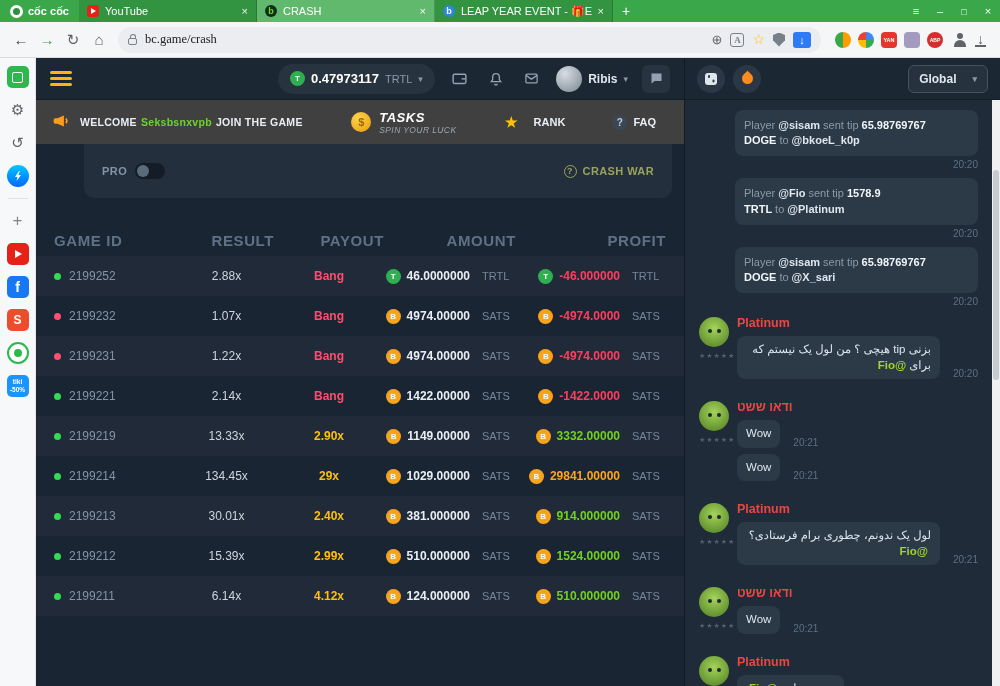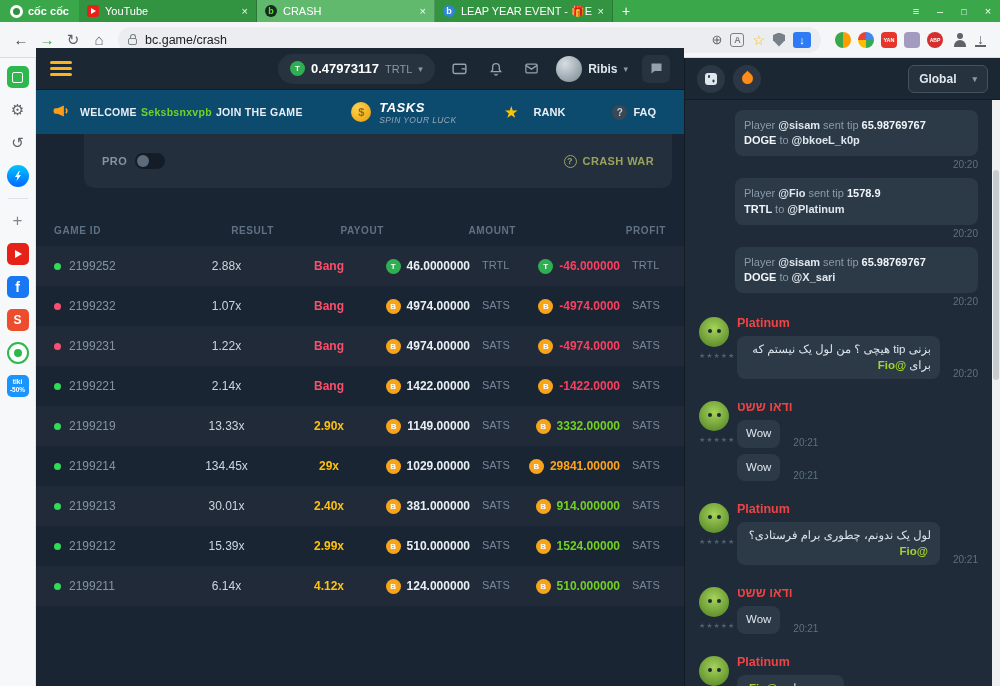--- a/index.html
+++ b/index.html
@@ -33,21 +33,21 @@
   .wc.max::after{content:"□";font-size:9px;}
   .wc.cls::after{content:"×";}
 
   
   .navbar{position:absolute;top:22px;left:0;right:0;height:36px;background:#f5f6f7;border-bottom:1px solid #d9dce0;display:flex;align-items:center;padding:0 8px;color:#5f6368;}
   .nbtn{width:26px;height:26px;border-radius:50%;display:flex;align-items:center;justify-content:center;font-size:15px;flex:none;}
   .nbtn.back{color:#3c4043;}.nbtn.back::after{content:"←";}
   .nbtn.fwd{color:#43a047;}.nbtn.fwd::after{content:"→";}
   .nbtn.rel::after{content:"↻";}
   .nbtn.home::after{content:"⌂";}
-  .addr{flex:1;height:26px;background:#ebedf0;border-radius:13px;display:flex;align-items:center;gap:8px;padding:0 10px;margin:0 6px;}
+  .addr{flex:1;height:26px;background:#ebedf0;border-radius:13px;display:flex;align-items:center;gap:8px;padding:0 10px;margin:0 6px;font-family:Liberation Serif, serif;}
   .lock{width:9px;height:7px;border:1.5px solid #7a8187;border-radius:2px;position:relative;margin-top:4px;flex:none;}
   .lock::before{content:"";position:absolute;top:-5px;left:1px;width:4px;height:4px;border:1.5px solid #7a8187;border-bottom:none;border-radius:3px 3px 0 0;}
   .url{font-size:12.5px;color:#202124;flex:1;}
   .aico{font-size:13px;color:#5f6368;flex:none;}
   .aico.zoom::after{content:"⊕";}
   .aico.star::after{content:"☆";font-size:14px;}
   .trns{width:14px;height:14px;border:1.5px solid #7a8187;border-radius:3px;color:#7a8187;font-size:9px;font-weight:700;display:flex;align-items:center;justify-content:center;flex:none;}
   .trns::after{content:"A";}
   .shieldico{width:12px;height:14px;background:#778089;clip-path:polygon(50% 0,100% 18%,100% 55%,50% 100%,0 55%,0 18%);flex:none;}
   .dlbadge{width:18px;height:16px;border-radius:3px;background:#2f7bf5;color:#fff;font-size:11px;display:flex;align-items:center;justify-content:center;flex:none;}
@@ -77,39 +77,39 @@
   .sep{width:20px;height:1px;background:#dfe3e7;flex:none;}
   .si-yt{background:#e62117;}
   .si-yt::after{content:"";border-left:7px solid #fff;border-top:4px solid transparent;border-bottom:4px solid transparent;margin-left:2px;}
   .si-fb{background:#1877f2;color:#fff;font-weight:700;font-size:14px;}.si-fb::after{content:"f";}
   .si-shp{background:#ee4d2d;color:#fff;font-weight:700;font-size:12px;}.si-shp::after{content:"S";}
   .si-cc{border-radius:50%;background:#fff;border:2px solid #2db84d;position:relative;}
   .si-cc::after{content:"";width:8px;height:8px;border-radius:50%;background:#2db84d;}
   .si-tiki{background:#1a94ff;color:#fff;flex-direction:column;font-size:6.5px;font-weight:700;line-height:1.2;display:flex;}
 
   
-  .site{position:absolute;top:48px;left:36px;width:648px;bottom:0;background:#1a2533;overflow:hidden;color:#dfe7ee;}
+  .site{position:absolute;top:58px;left:36px;width:648px;bottom:0;background:#1a2533;overflow:hidden;color:#dfe7ee;}
   .sheader{height:42px;background:#1c2734;display:flex;align-items:center;padding:0 14px;border-bottom:1px solid rgba(0,0,0,.28);}
   .burger{width:22px;height:15px;display:flex;flex-direction:column;justify-content:space-between;flex:none;}
   .burger i{height:3px;background:#ffb31a;border-radius:2px;}
   .balance{margin-left:206px;height:30px;background:#27333f;border-radius:16px;display:flex;align-items:center;gap:6px;padding:0 12px;flex:none;}
   .coin{width:15px;height:15px;border-radius:50%;flex:none;display:flex;align-items:center;justify-content:center;font-size:8px;font-weight:700;color:#fff;}
   .coin.trtl{background:#2fae52;}.coin.trtl::after{content:"T";}
   .coin.sats{background:#f7a41b;}.coin.sats::after{content:"B";}
   .bval{font-size:13px;font-weight:700;color:#fff;}
   .bcur{font-size:11px;color:#8a99a8;}
   .caret{font-size:9px;color:#8a99a8;}.caret::after{content:"▾";}
   .hicons{display:flex;gap:10px;margin-left:12px;align-items:center;}
   .hbtn{width:26px;height:26px;display:flex;align-items:center;justify-content:center;}
   .profile{margin-left:auto;display:flex;align-items:center;gap:6px;}
   .avatar-sm{width:26px;height:26px;border-radius:50%;background:radial-gradient(circle at 35% 30%,#d7dee4,#79858f);flex:none;}
   .uname{font-size:12px;color:#dfe7ee;font-weight:700;}
   .chatbtn{width:28px;height:28px;border-radius:6px;background:#27333f;margin-left:14px;display:flex;align-items:center;justify-content:center;flex:none;}
 
-  .banner{height:44px;background:#0c4a6e;display:flex;align-items:center;padding:0 16px;gap:9px;}
+  .banner{height:44px;background:#404040;display:flex;align-items:center;padding:0 16px;gap:9px;}
   .wel{font-size:10.5px;font-weight:700;color:#e9eef3;letter-spacing:.3px;white-space:nowrap;}
   .wel .nm{color:#6fd428;margin:0 4px;}
   .tasks{margin-left:auto;display:flex;align-items:center;gap:8px;}
   .gcoin{width:20px;height:20px;border-radius:50%;background:radial-gradient(circle at 35% 30%,#ffd34d,#e69c08);display:flex;align-items:center;justify-content:center;color:#9a6b00;font-size:11px;font-weight:700;flex:none;}
   .gcoin::after{content:"$";}
   .tcol{display:flex;flex-direction:column;}
   .t1{font-size:13px;font-style:italic;font-weight:700;color:#fff;letter-spacing:.5px;}
   .t2{font-size:8.5px;font-style:italic;color:#98a6b3;letter-spacing:.4px;}
   .rank{margin-left:auto;display:flex;align-items:center;gap:16px;font-size:11px;font-weight:700;color:#e9eef3;}
   .star{color:#ffc108;font-size:14px;}.star::after{content:"★";}
@@ -126,33 +126,33 @@
   .qcirc::after{content:"?";}
 
   .tabs{margin-top:44px;display:flex;justify-content:center;gap:48px;}
   .tabi{font-size:12px;font-weight:700;color:#76879a;letter-spacing:.4px;position:relative;padding-bottom:10px;}
   .tabi.active{color:#fff;}
   .tabi.active::after{content:"";position:absolute;left:0;right:0;bottom:0;height:3px;border-radius:2px;background:#ffc108;}
   .tabi.hist{font-weight:400;}
 
   .table{margin-top:26px;}
   .thead,.trow{display:grid;grid-template-columns:125px 95px 110px 1fr 150px;align-items:center;padding:0 18px;}
-  .thead{height:32px;font-size:10px;color:#5f7184;letter-spacing:.6px;font-weight:700;}
+  .thead{height:32px;font-size:15px;color:#5f7184;letter-spacing:.6px;font-weight:700;}
   .thead .h2,.thead .h3{text-align:right;}
   .thead .h4,.thead .h5{text-align:right;}
   .trow{height:40px;font-size:12px;}
   .tbody .trow:nth-child(odd){background:rgba(255,255,255,.027);}
   .c-id{display:flex;align-items:center;gap:8px;color:#8494a4;}
   .dot{width:7px;height:7px;border-radius:50%;flex:none;}
   .dot.g{background:#2fdc53;}.dot.p{background:#fd4f70;}
   .c-res{text-align:center;color:#cdd6df;}
   .c-pay{text-align:center;font-weight:700;}
   .c-pay.bang{color:#ff4d6b;}
   .c-pay.mult{color:#ffc108;}
-  .c-amt,.c-pro{display:flex;align-items:flex-start;justify-content:flex-end;gap:6px;}
+  .c-amt,.c-pro{display:flex;align-items:center;justify-content:flex-end;gap:6px;}
   .num{color:#e8eef4;font-weight:700;}
   .c-pro .num.loss{color:#ff3d5f;}
   .c-pro .num.win{color:#70d21f;}
   .c-pro .num.big{color:#ffa41b;}
   .cur{width:34px;margin-left:6px;color:#76879a;font-size:11px;}
 
   
   .chat{position:absolute;top:58px;left:684px;right:0;bottom:0;background:#1f2b38;border-left:1px solid #121a23;overflow:hidden;color:#dfe7ee;}
   .chead{height:42px;display:flex;align-items:center;gap:8px;padding:0 12px;background:#1c2734;border-bottom:1px solid rgba(0,0,0,.28);}
   .cico{width:28px;height:28px;border-radius:50%;background:#2b3744;display:flex;align-items:center;justify-content:center;flex:none;}

